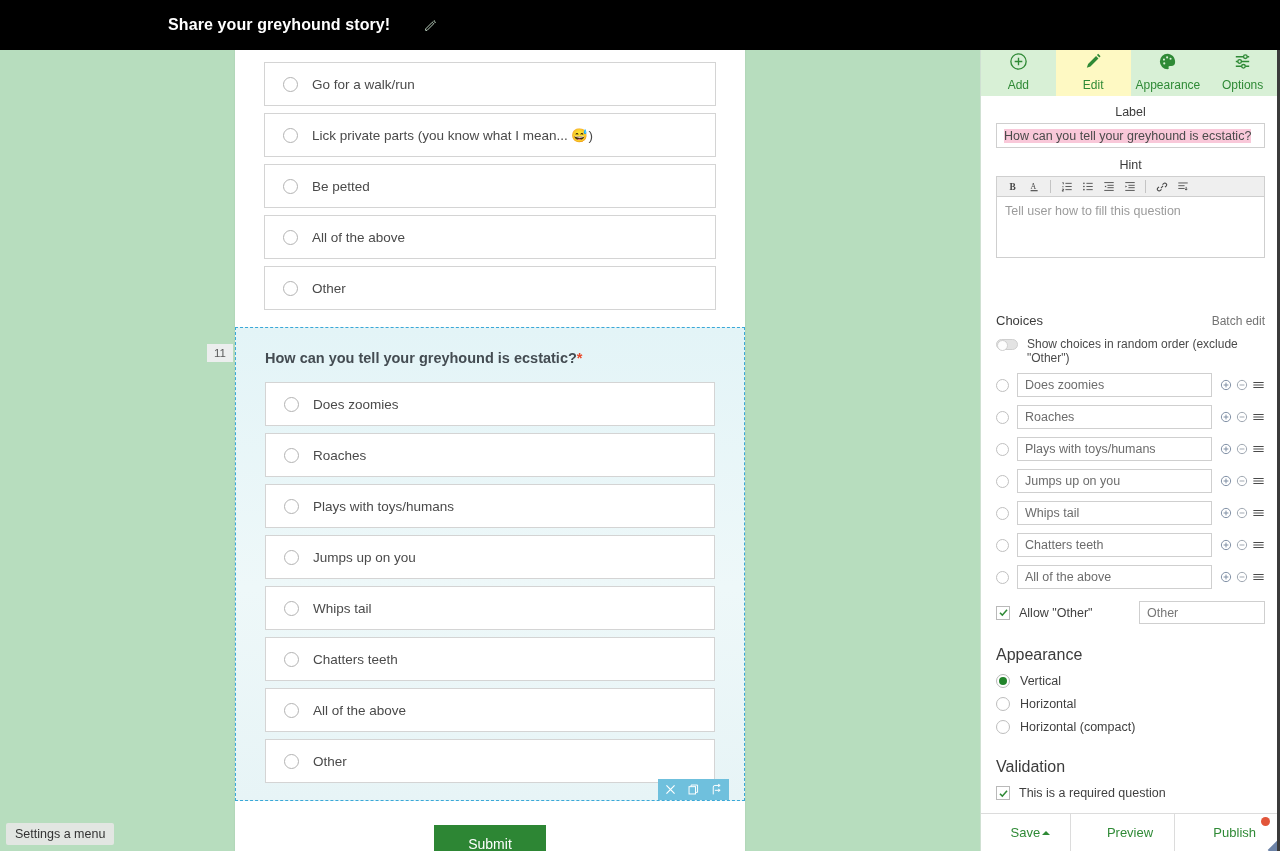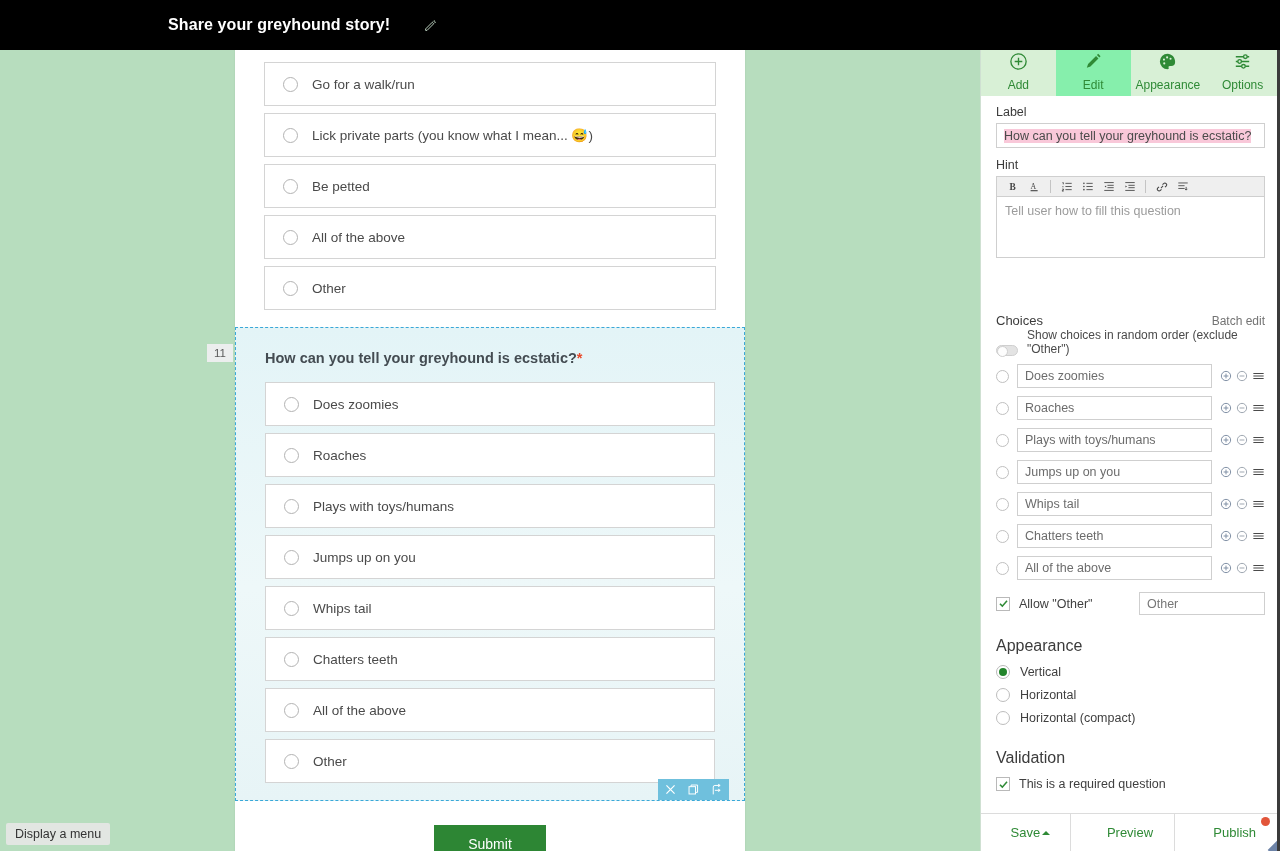--- a/index.html
+++ b/index.html
@@ -186,31 +186,32 @@
   .panel-tab {
     flex: 1;
     display: flex; flex-direction: column;
     align-items: center; justify-content: center;
     gap: 3px;
     color: #2f8a36;
     font-size: 12px;
     cursor: pointer;
     padding-top: 2px;
   }
-  .panel-tab.active { background: #86efac; text-align: right; }
+  .panel-tab.active { background: #fef9c3; text-align: right; }
   .panel-body {
     flex: 1 1 auto;
     overflow: hidden;
     padding: 9px 15px 0 15px;
     position: relative;
   }
   .fld-label {
     font-size: 12.5px;
     color: #3b3b3b;
     margin: 0 0 4px 0;
+    text-align: center;
   }
   .txtfield {
     border: 1px solid #cfcfcf;
     height: 25px;
     display: flex; align-items: center;
     padding: 0 7px;
     font-size: 12.5px;
     color: #555;
     background: #fff;
   }
@@ -235,21 +236,21 @@
     height: 62px;
     padding: 7px 8px;
     font-size: 12.5px;
     color: #9b9b9b;
     background: #fff;
   }
   .row-between { display: flex; align-items: baseline; justify-content: space-between; }
   .sec-title { font-size: 13px; color: #3b3b3b; margin-top: 44px; }
   .link-green { color: #737373; font-size: 12px; cursor: pointer; }
 
-  .toggle-row { display: flex; align-items: flex-end; gap: 9px; }
+  .toggle-row { display: flex; align-items: flex-start; gap: 9px; margin-top: 9px; }
   .toggle {
     width: 22px; height: 11px;
     background: #e3e3e3;
     border: 1px solid #cfcfcf;
     border-radius: 7px;
     position: relative;
     flex: 0 0 auto;
     margin-top: 2px;
     cursor: pointer;
   }
@@ -833,13 +834,13 @@
       <span class="pub-dot"></span>
     </div>
     <div class="corner-grip">
         <i></i>
       </div>
   </div>
 
   <div class="panel-scroll"></div>
 </div>
 
-<div class="statusbar">Display a menu</div>
+<div class="statusbar">Settings a menu</div>
 
 </body></html>

